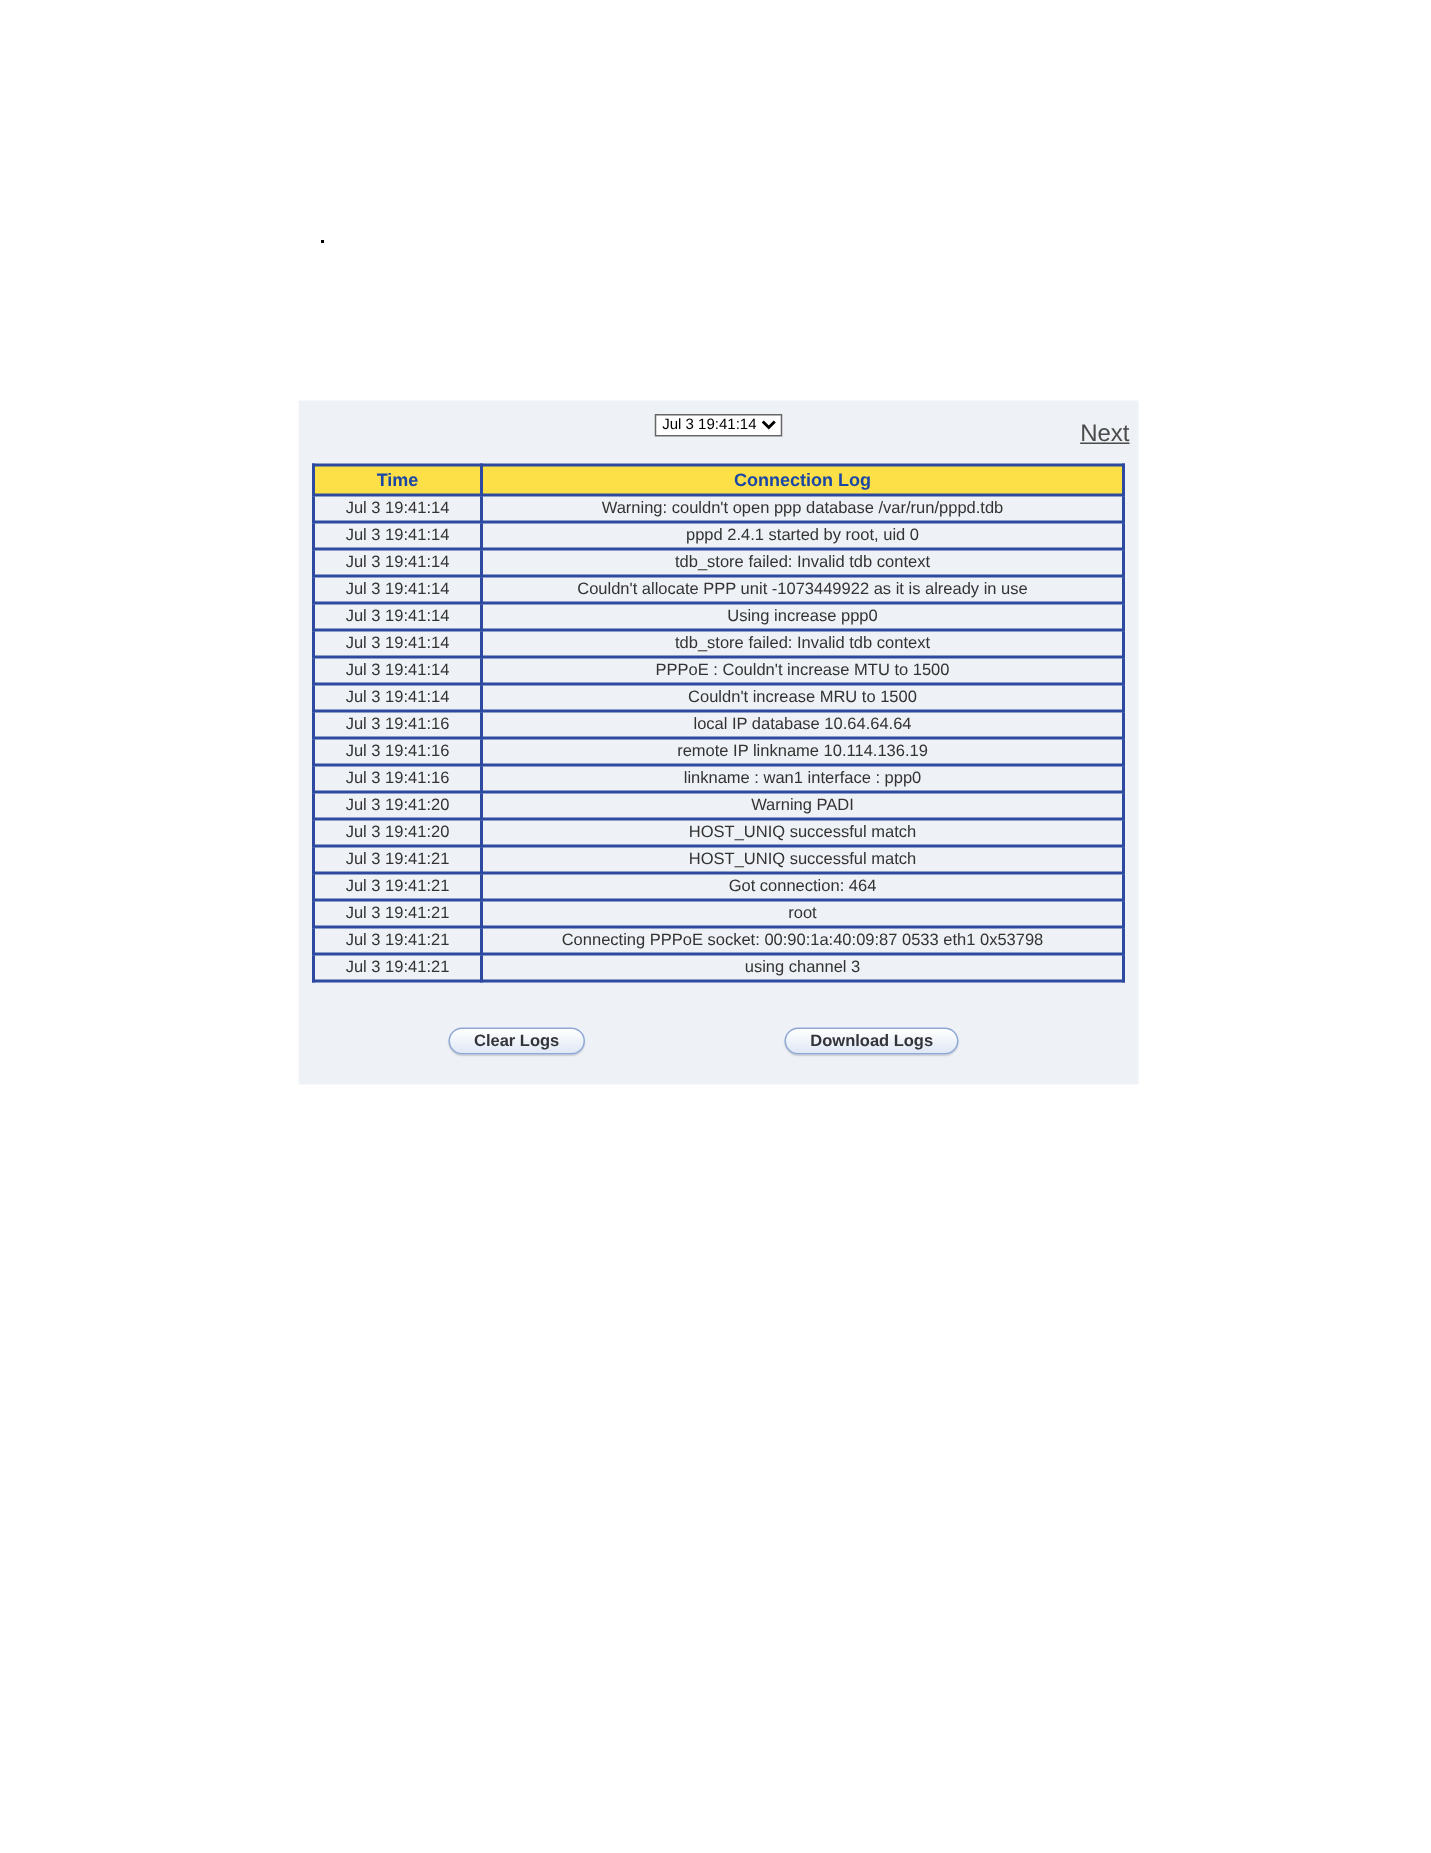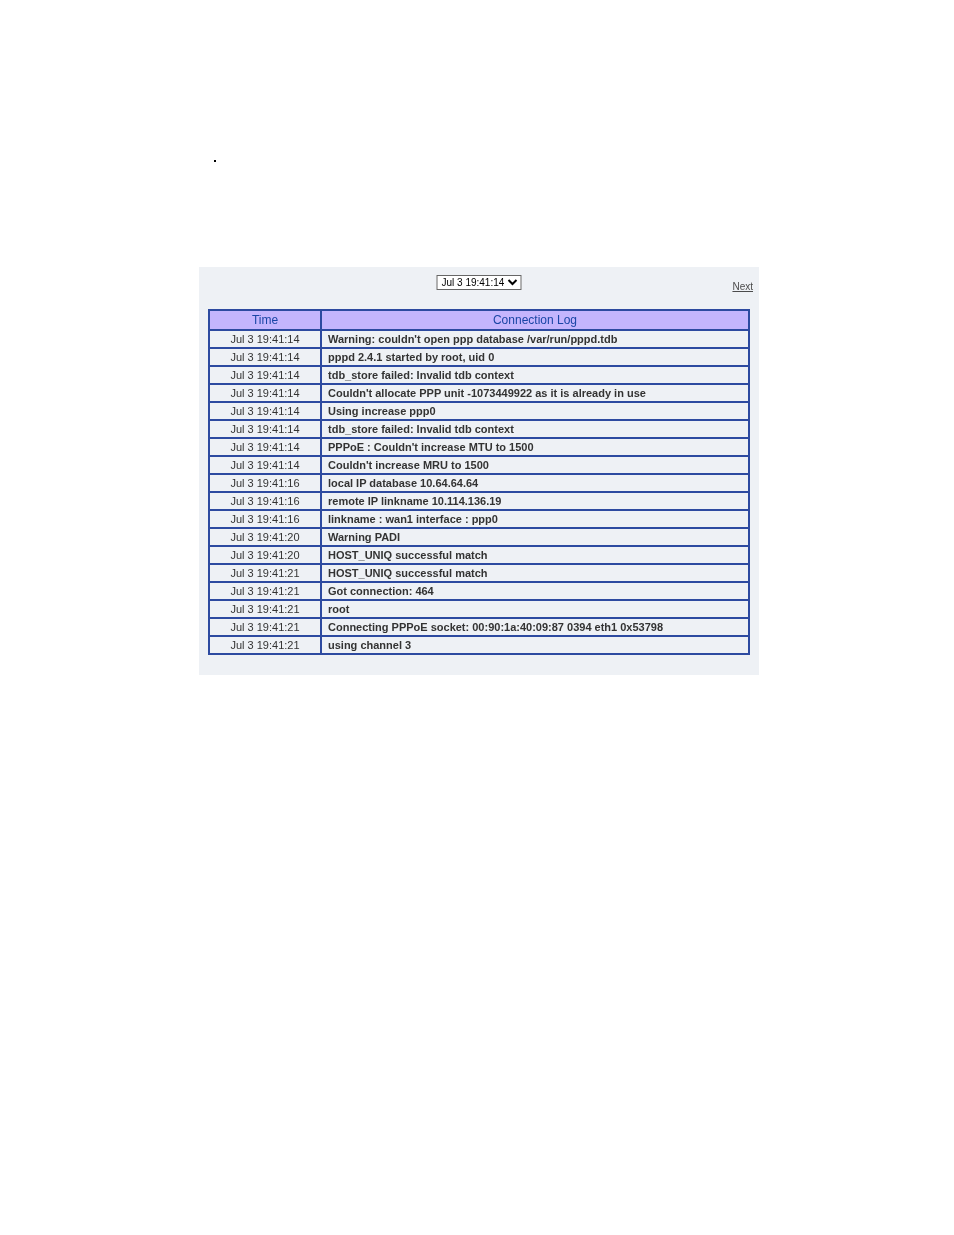--- a/index.html
+++ b/index.html
@@ -48,53 +48,52 @@
     font-size: 10px;
     background: #fff;
     border: 1px solid #666;
   }
   .next-link {
     position: absolute;
     right: 6px;
     top: 14px;
     color: #4b4b4b;
     text-decoration: underline;
-    font-size: 10px;
+    font-size: 16px;
     cursor: pointer;
   }
   table.log {
     border-collapse: collapse;
     width: 542px;
     margin: 8px auto 0 auto;
   }
   table.log th {
-    background: #c4b5fd;
+    background: #fde047;
     color: #1a46a6;
-    font-weight: normal;
+    font-weight: bold;
     font-size: 12px;
     text-align: center;
     border: 2px solid #2d4aa0;
     padding: 2px 4px;
   }
   table.log td {
     background: #eef1f5;
     color: #333;
     font-size: 11px;
     border: 2px solid #2d4aa0;
     padding: 2px 6px;
     white-space: nowrap;
     overflow: hidden;
   }
   table.log td.timecol {
     width: 98px;
     text-align: center;
   }
   table.log td.msgcol {
-    text-align: left;
-    font-weight: bold;
+    text-align: center;
   }
   .button-row {
     margin-top: 30px;
     width: 100%;
     text-align: left;
   }
   .btn {
     display: inline-block;
     border: 1px solid #8fa8d6;
     border-radius: 12px;
@@ -191,24 +190,28 @@
           <tr>
             <td class="timecol">Jul 3 19:41:21</td>
             <td class="msgcol">Got connection: 464</td>
           </tr>
           <tr>
             <td class="timecol">Jul 3 19:41:21</td>
             <td class="msgcol">root</td>
           </tr>
           <tr>
             <td class="timecol">Jul 3 19:41:21</td>
-            <td class="msgcol">Connecting PPPoE socket: 00:90:1a:40:09:87 0394 eth1 0x53798</td>
+            <td class="msgcol">Connecting PPPoE socket: 00:90:1a:40:09:87 0533 eth1 0x53798</td>
           </tr>
           <tr>
             <td class="timecol">Jul 3 19:41:21</td>
             <td class="msgcol">using channel 3</td>
           </tr>
         </tbody>
     </table>
 
+    <div class="button-row">
+      <span class="btn btn-clear">Clear Logs</span>
+      <span class="btn btn-download">Download Logs</span>
+    </div>
 
   </div>
 </div>
 
 </body></html>

